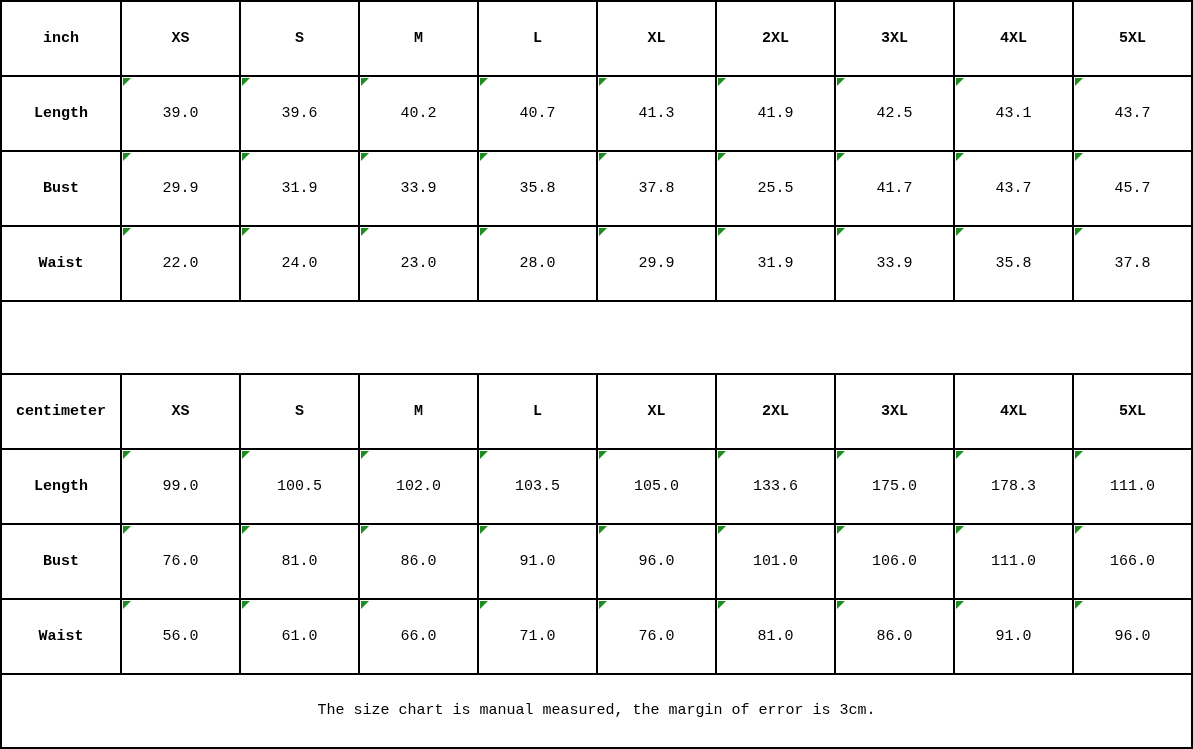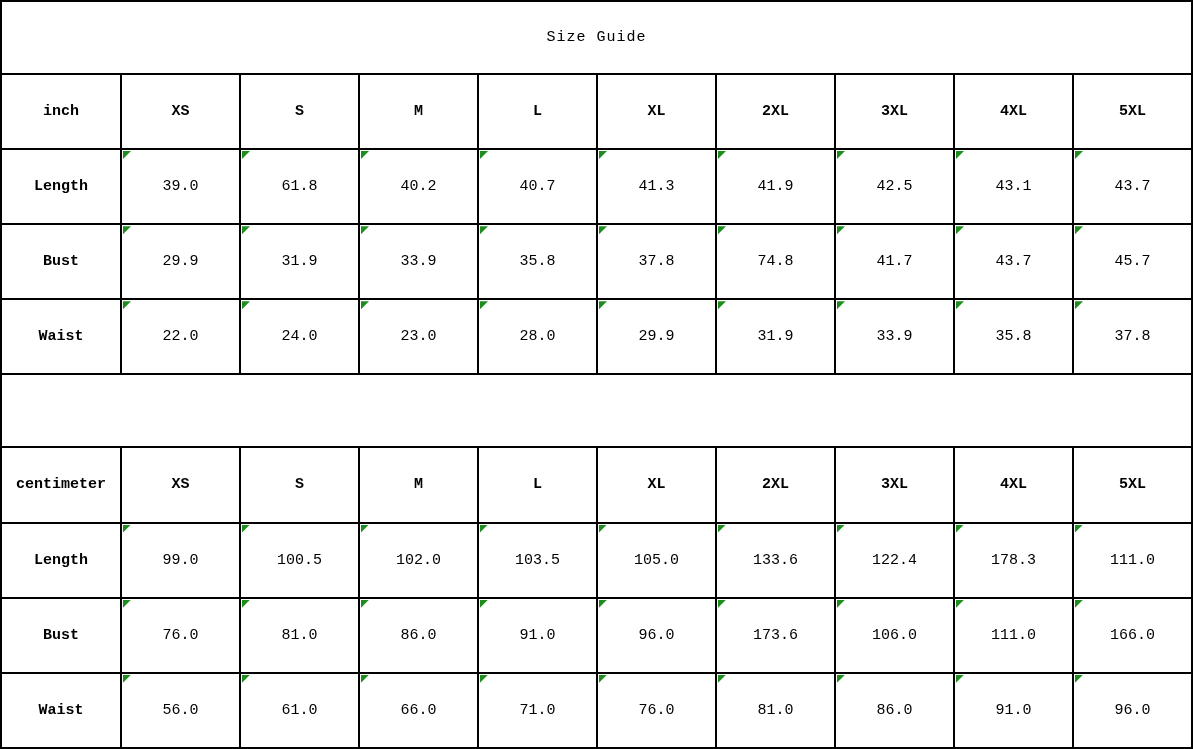--- a/index.html
+++ b/index.html
@@ -49,60 +49,55 @@
         <col>
         <col>
         <col>
         <col>
         <col>
         <col>
         <col>
   </colgroup>
 
   <tbody>
-        <tr>
-    <td class="title-cell" colspan="10">
-      <span class="txt">Size Guide</span>
-    </td>
-  </tr>
 
   <tr class="row-h">
     <td class="lbl"><span class="txt">inch</span></td>
     <td class="hdr"><span class="txt">XS</span></td>
     <td class="hdr"><span class="txt">S</span></td>
     <td class="hdr"><span class="txt">M</span></td>
     <td class="hdr"><span class="txt">L</span></td>
     <td class="hdr"><span class="txt">XL</span></td>
     <td class="hdr"><span class="txt">2XL</span></td>
     <td class="hdr"><span class="txt">3XL</span></td>
     <td class="hdr"><span class="txt">4XL</span></td>
     <td class="hdr"><span class="txt">5XL</span></td>
   </tr>
 
   <tr class="row-h">
     <td class="lbl"><span class="txt">Length</span></td>
     <td class="val"><i class="tri" style="background: rgb(31, 140, 31);"></i><span class="num">39.0</span></td>
-    <td class="val"><i class="tri" style="background: rgb(31, 140, 31);"></i><span class="num">61.8</span></td>
+    <td class="val"><i class="tri" style="background: rgb(31, 140, 31);"></i><span class="num">39.6</span></td>
     <td class="val"><i class="tri" style="background: rgb(31, 140, 31);"></i><span class="num">40.2</span></td>
     <td class="val"><i class="tri" style="background: rgb(31, 140, 31);"></i><span class="num">40.7</span></td>
     <td class="val"><i class="tri" style="background: rgb(31, 140, 31);"></i><span class="num">41.3</span></td>
     <td class="val"><i class="tri" style="background: rgb(31, 140, 31);"></i><span class="num">41.9</span></td>
     <td class="val"><i class="tri" style="background: rgb(31, 140, 31);"></i><span class="num">42.5</span></td>
     <td class="val"><i class="tri" style="background: rgb(31, 140, 31);"></i><span class="num">43.1</span></td>
     <td class="val"><i class="tri" style="background: rgb(31, 140, 31);"></i><span class="num">43.7</span></td>
   </tr>
 
   <tr class="row-h">
     <td class="lbl"><span class="txt">Bust</span></td>
     <td class="val"><i class="tri" style="background: rgb(31, 140, 31);"></i><span class="num">29.9</span></td>
     <td class="val"><i class="tri" style="background: rgb(31, 140, 31);"></i><span class="num">31.9</span></td>
     <td class="val"><i class="tri" style="background: rgb(31, 140, 31);"></i><span class="num">33.9</span></td>
     <td class="val"><i class="tri" style="background: rgb(31, 140, 31);"></i><span class="num">35.8</span></td>
     <td class="val"><i class="tri" style="background: rgb(31, 140, 31);"></i><span class="num">37.8</span></td>
-    <td class="val"><i class="tri" style="background: rgb(31, 140, 31);"></i><span class="num">74.8</span></td>
+    <td class="val"><i class="tri" style="background: rgb(31, 140, 31);"></i><span class="num">25.5</span></td>
     <td class="val"><i class="tri" style="background: rgb(31, 140, 31);"></i><span class="num">41.7</span></td>
     <td class="val"><i class="tri" style="background: rgb(31, 140, 31);"></i><span class="num">43.7</span></td>
     <td class="val"><i class="tri" style="background: rgb(31, 140, 31);"></i><span class="num">45.7</span></td>
   </tr>
 
   <tr class="row-h">
     <td class="lbl"><span class="txt">Waist</span></td>
     <td class="val"><i class="tri" style="background: rgb(31, 140, 31);"></i><span class="num">22.0</span></td>
     <td class="val"><i class="tri" style="background: rgb(31, 140, 31);"></i><span class="num">24.0</span></td>
     <td class="val"><i class="tri" style="background: rgb(31, 140, 31);"></i><span class="num">23.0</span></td>
@@ -132,47 +127,52 @@
   </tr>
 
   <tr class="row-h">
     <td class="lbl"><span class="txt">Length</span></td>
     <td class="val"><i class="tri" style="background: rgb(31, 140, 31);"></i><span class="num">99.0</span></td>
     <td class="val"><i class="tri" style="background: rgb(31, 140, 31);"></i><span class="num">100.5</span></td>
     <td class="val"><i class="tri" style="background: rgb(31, 140, 31);"></i><span class="num">102.0</span></td>
     <td class="val"><i class="tri" style="background: rgb(31, 140, 31);"></i><span class="num">103.5</span></td>
     <td class="val"><i class="tri" style="background: rgb(31, 140, 31);"></i><span class="num">105.0</span></td>
     <td class="val"><i class="tri" style="background: rgb(31, 140, 31);"></i><span class="num">133.6</span></td>
-    <td class="val"><i class="tri" style="background: rgb(31, 140, 31);"></i><span class="num">122.4</span></td>
+    <td class="val"><i class="tri" style="background: rgb(31, 140, 31);"></i><span class="num">175.0</span></td>
     <td class="val"><i class="tri" style="background: rgb(31, 140, 31);"></i><span class="num">178.3</span></td>
     <td class="val"><i class="tri" style="background: rgb(31, 140, 31);"></i><span class="num">111.0</span></td>
   </tr>
 
   <tr class="row-h">
     <td class="lbl"><span class="txt">Bust</span></td>
     <td class="val"><i class="tri" style="background: rgb(31, 140, 31);"></i><span class="num">76.0</span></td>
     <td class="val"><i class="tri" style="background: rgb(31, 140, 31);"></i><span class="num">81.0</span></td>
     <td class="val"><i class="tri" style="background: rgb(31, 140, 31);"></i><span class="num">86.0</span></td>
     <td class="val"><i class="tri" style="background: rgb(31, 140, 31);"></i><span class="num">91.0</span></td>
     <td class="val"><i class="tri" style="background: rgb(31, 140, 31);"></i><span class="num">96.0</span></td>
-    <td class="val"><i class="tri" style="background: rgb(31, 140, 31);"></i><span class="num">173.6</span></td>
+    <td class="val"><i class="tri" style="background: rgb(31, 140, 31);"></i><span class="num">101.0</span></td>
     <td class="val"><i class="tri" style="background: rgb(31, 140, 31);"></i><span class="num">106.0</span></td>
     <td class="val"><i class="tri" style="background: rgb(31, 140, 31);"></i><span class="num">111.0</span></td>
     <td class="val"><i class="tri" style="background: rgb(31, 140, 31);"></i><span class="num">166.0</span></td>
   </tr>
 
   <tr class="row-h">
     <td class="lbl"><span class="txt">Waist</span></td>
     <td class="val"><i class="tri" style="background: rgb(31, 140, 31);"></i><span class="num">56.0</span></td>
     <td class="val"><i class="tri" style="background: rgb(31, 140, 31);"></i><span class="num">61.0</span></td>
     <td class="val"><i class="tri" style="background: rgb(31, 140, 31);"></i><span class="num">66.0</span></td>
     <td class="val"><i class="tri" style="background: rgb(31, 140, 31);"></i><span class="num">71.0</span></td>
     <td class="val"><i class="tri" style="background: rgb(31, 140, 31);"></i><span class="num">76.0</span></td>
     <td class="val"><i class="tri" style="background: rgb(31, 140, 31);"></i><span class="num">81.0</span></td>
     <td class="val"><i class="tri" style="background: rgb(31, 140, 31);"></i><span class="num">86.0</span></td>
     <td class="val"><i class="tri" style="background: rgb(31, 140, 31);"></i><span class="num">91.0</span></td>
     <td class="val"><i class="tri" style="background: rgb(31, 140, 31);"></i><span class="num">96.0</span></td>
   </tr>
 
+  <tr>
+    <td class="foot-cell" colspan="10">
+      <span class="txt">The size chart is manual measured, the margin of error is 3cm.</span>
+    </td>
+  </tr>
 
 </tbody>
     </table>
 </div>
 
 </body></html>

